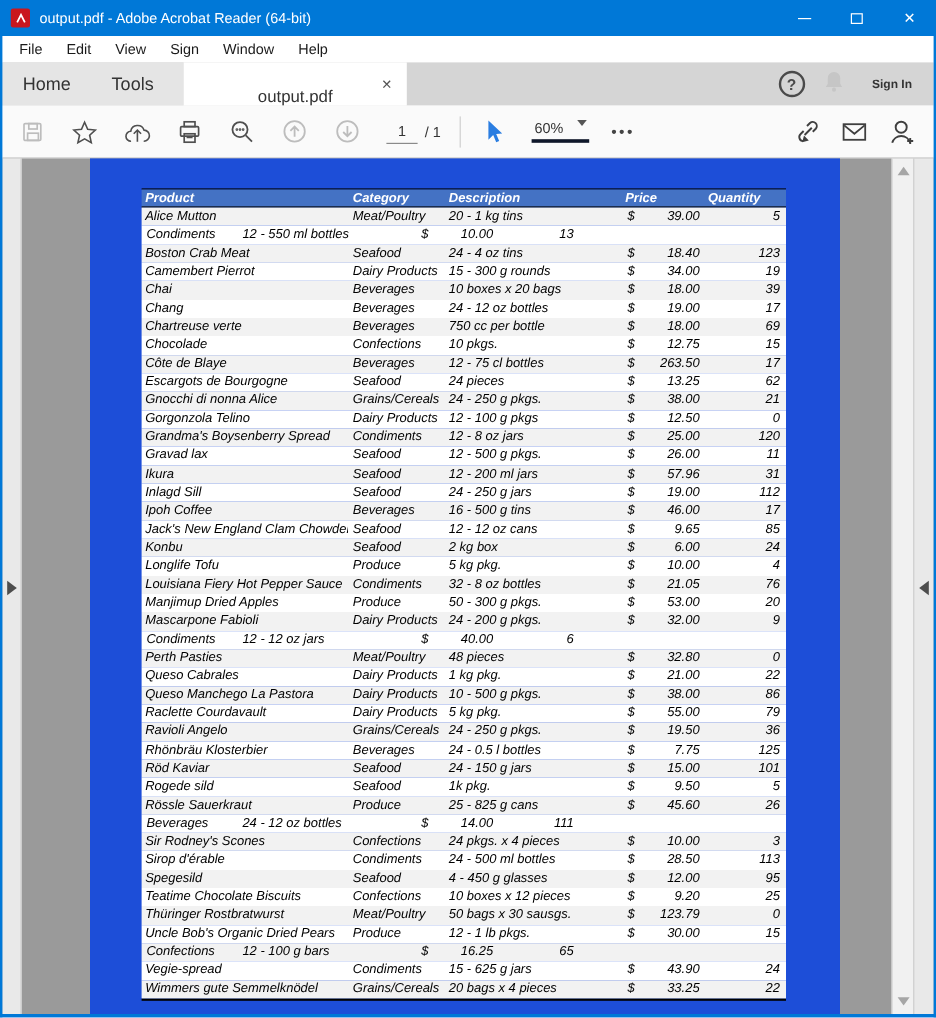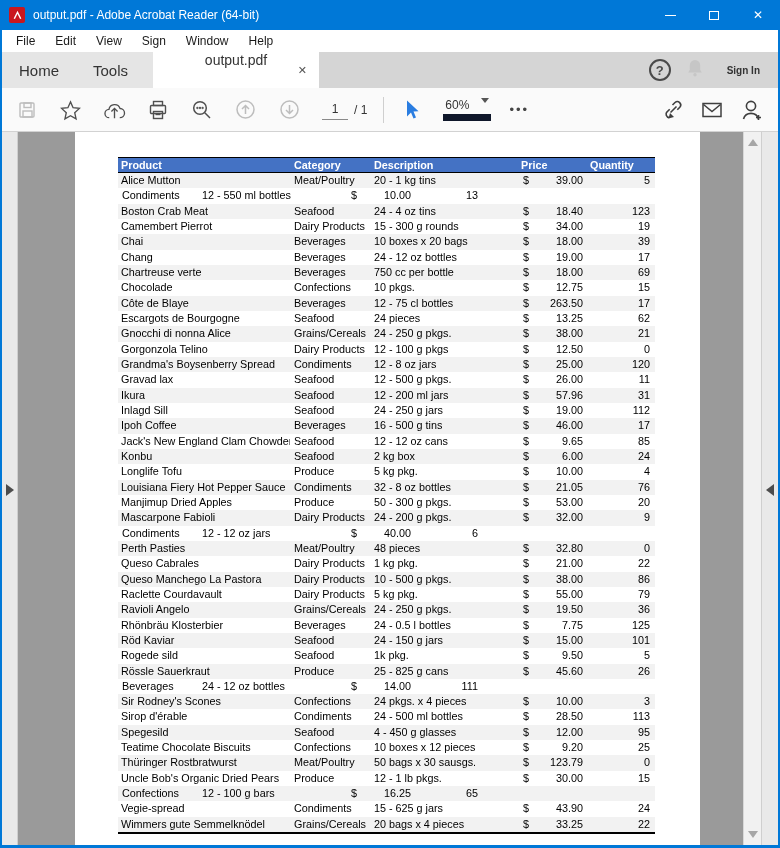--- a/index.html
+++ b/index.html
@@ -26,40 +26,40 @@
 
   
   .menubar { position:absolute; left:2px; right:2px; top:30px; height:22px; background:#ffffff;
              display:flex; align-items:center; padding-left:4px; }
   .menu-item { font-size:12px; color:#1a1a1a; padding:0 10px; line-height:22px; }
 
   
   .tabbar { position:absolute; left:2px; right:2px; top:52px; height:36px; background:#d5d5d5; }
   .tabbar-left { position:absolute; left:0; top:0; width:151px; height:36px; background:#e5e5e5; display:flex; }
   .bar-tab { font-size:15px; color:#333; display:flex; align-items:center; padding:0 17px; }
-  .doc-tab { position:absolute; left:151px; top:0; width:166px; height:36px; background:#ffffff;
-             display:flex; align-items:flex-start; justify-content:center; }
+  .doc-tab { position:absolute; left:151px; top:0; width:186px; height:36px; background:#ffffff;
+             display:flex; align-items:flex-end; justify-content:center; }
   .doc-tab-label { font-size:14px; color:#333; }
   .tab-close { position:absolute; right:12px; top:0; height:36px; display:flex; align-items:center;
                font-size:11px; color:#555; }
   .tabbar-right { position:absolute; right:10px; top:0; height:36px; display:flex; align-items:center; gap:14px; }
   .help-btn { width:22px; height:22px; border:2px solid #4a4a4a; border-radius:50%; color:#4a4a4a;
               font-size:13px; font-weight:bold; display:flex; align-items:center; justify-content:center; }
   .signin { font-size:10px; color:#333; padding:0 8px;font-weight:bold; }
 
   
   .toolbar { position:absolute; left:2px; right:2px; top:88px; height:44px; background:#fafafa;
              border-bottom:1px solid #d2d2d2; display:flex; align-items:center; padding-left:14px; }
   .tb-btn { display:flex; align-items:center; justify-content:center; margin-right:21px; }
   .tb-btn svg { display:block; }
   .page-box { width:26px; height:20px; border:none; border-bottom:1px solid #8a8a8a; background:transparent;
               text-align:center; font-size:12px; color:#333; margin-right:6px; font-family:"Liberation Sans",sans-serif; }
   .page-total { font-size:12px; color:#333; margin-right:16px; }
   .tb-sep { width:1px; height:26px; background:#cfcfcf; margin-right:16px; }
-  .zoom-ctl { display:flex; align-items:flex-start; border-bottom:7px solid #0f172a; padding:0 2px 2px 2px; margin-right:18px; }
+  .zoom-ctl { display:flex; align-items:flex-start; border-bottom:3px solid #0f172a; padding:0 2px 2px 2px; margin-right:18px; }
   .zoom-val { font-size:12px; color:#333; margin-right:12px; }
   .caret-down { width:0; height:0; border-left:4px solid transparent; border-right:4px solid transparent;
                 border-top:5px solid #555; }
   .more-dots { font-size:13px; color:#444; letter-spacing:2px; margin-right:0; }
   .tb-right { position:absolute; right:14px; top:0; height:44px; display:flex; align-items:center; gap:16px; }
 
   
   .content { position:absolute; left:2px; right:2px; top:132px; bottom:3px; background:#9a9a9a; }
   .side-strip { position:absolute; top:0; bottom:0; width:16px; background:#e9e9e9; z-index:5; }
   .side-strip.left { left:0; border-right:1px solid #cfcfcf; }
@@ -69,21 +69,21 @@
   .tri-left  { width:0; height:0; border-right:8px solid #4d4d4d; border-top:6px solid transparent;
                border-bottom:6px solid transparent; position:absolute; left:4px; top:352px; }
   .vscrollbar { position:absolute; right:17px; top:0; bottom:0; width:18px; background:#f1f1f1;
                 border-left:1px solid #d8d8d8; z-index:5; }
   .scroll-up { position:absolute; top:7px; left:4px; width:0; height:0;
                border-left:5px solid transparent; border-right:5px solid transparent; border-bottom:7px solid #a6a6a6; }
   .scroll-down { position:absolute; bottom:7px; left:4px; width:0; height:0;
                border-left:5px solid transparent; border-right:5px solid transparent; border-top:7px solid #a6a6a6; }
 
   
-  .page { position:absolute; left:73px; top:0; width:625px; bottom:0; background:#ffffff; }
+  .page { position:absolute; left:73px; top:0; width:625px; bottom:0; background:#1d4ed8;font-style:italic; }
 
   
   .ptable { position:absolute; left:43px; top:25px; width:537px; font-size:10.8px; color:#000;
             border-top:1px solid #000; }
   .thead { display:flex; height:15px; background:var(--hdr,#4472C4); border-bottom:1px solid #000; }
   .th { color:#fff; font-weight:bold; line-height:14px; white-space:nowrap; overflow:hidden; }
   .tbody { border-bottom:2px solid #000; }
   .tr { display:flex; height:15.33px; background:#fff; }
   .tr.band { background:#f2f2f2; }
   .td { line-height:15.3px; white-space:nowrap; overflow:hidden; }

